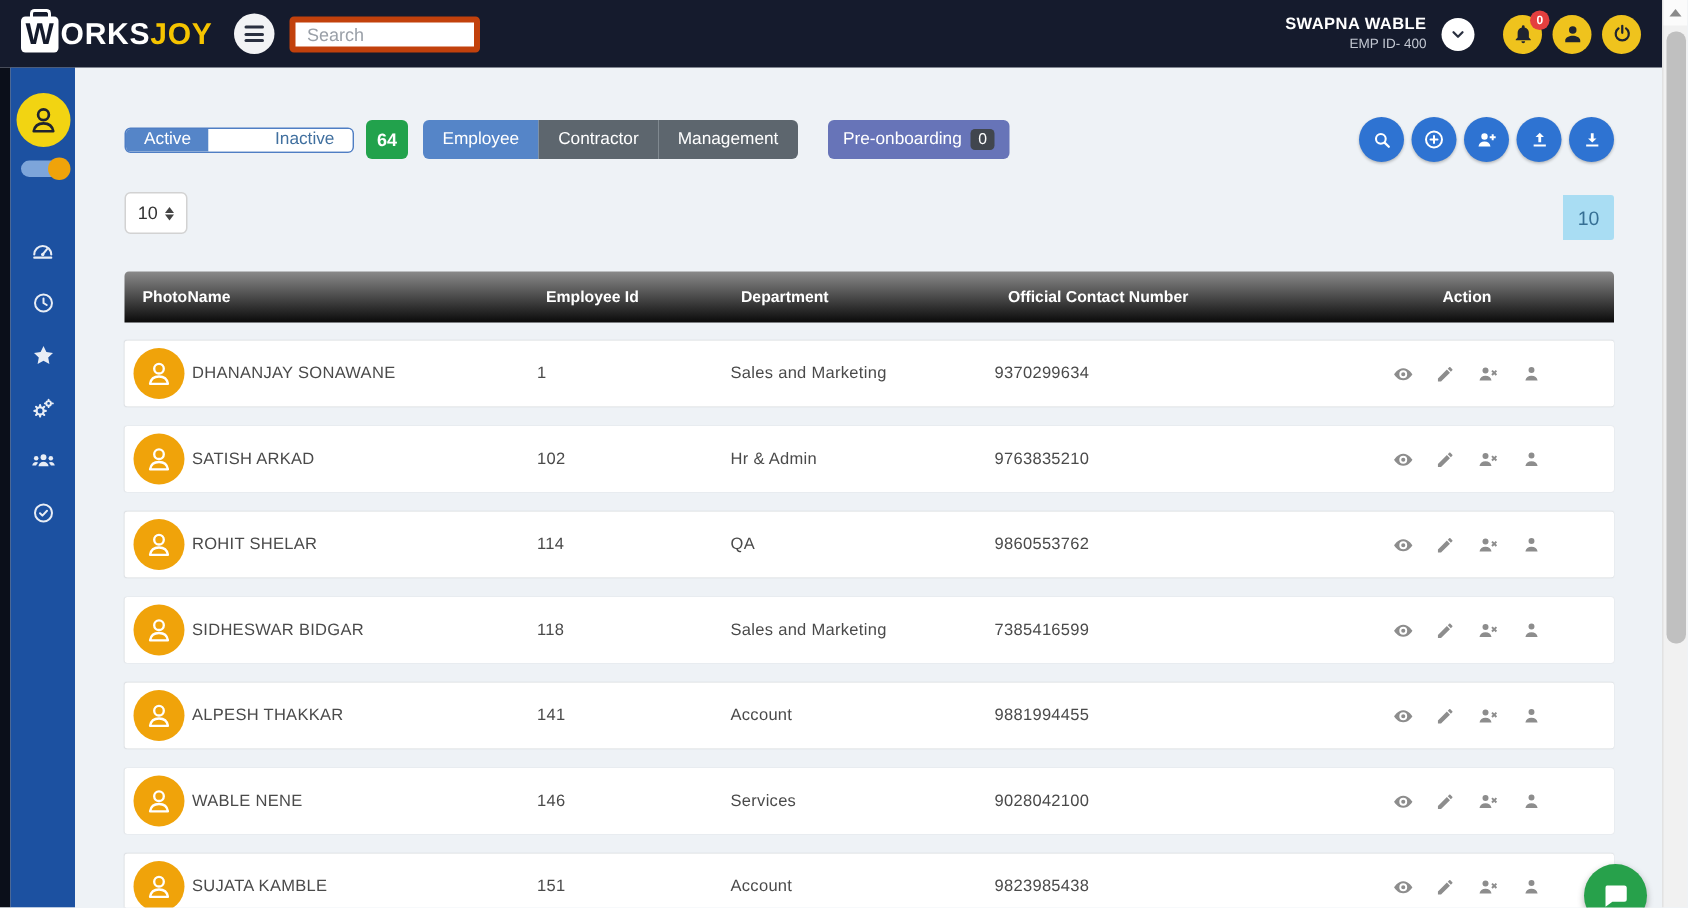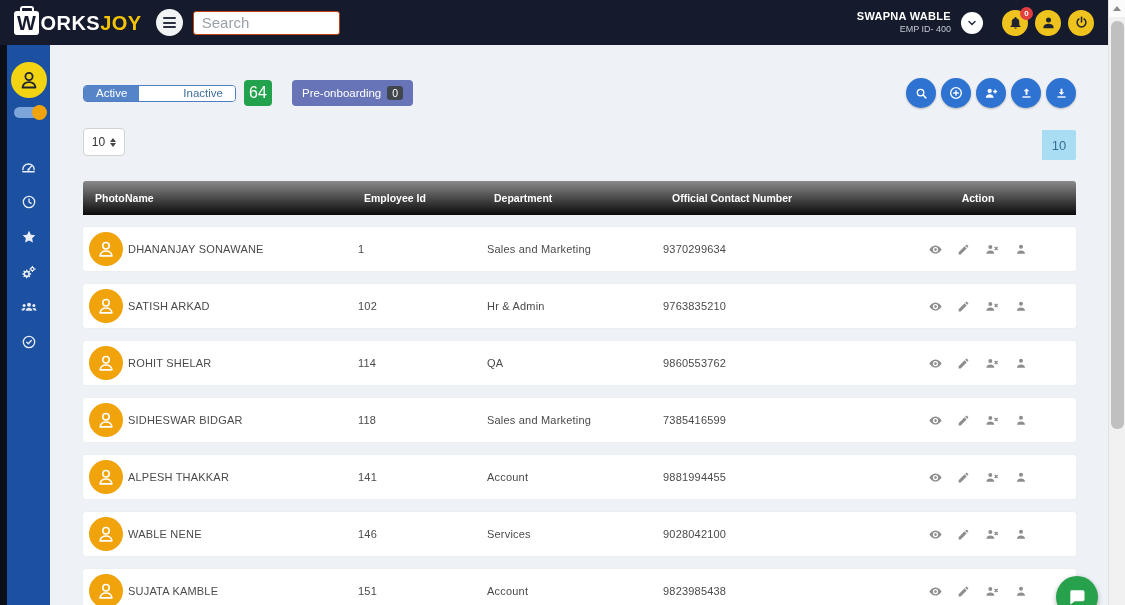--- a/index.html
+++ b/index.html
@@ -7,21 +7,21 @@
   .stage { position:relative; width:1125px; height:605px; overflow:hidden; }
 
   
   .topbar { position:absolute; left:0; top:0; width:1108px; height:45px; background:#151b2d; display:flex; align-items:center; padding:0 14px; z-index:5; }
   .brand { font-size:20px; font-weight:800; color:#fff; letter-spacing:.5px; white-space:nowrap; }
   .brand-case { position:relative; display:inline-block; background:#fff; color:#141a2b; border-radius:3px; padding:1px 3px 0; margin-right:1px; }
   .brand-case::before { content:""; position:absolute; top:-5px; left:50%; transform:translateX(-50%); width:10px; height:6px; border:2px solid #fff; border-bottom:none; border-radius:3px 3px 0 0; }
   .brand-joy { color:#f5c400; }
   .hamburger { width:27px; height:27px; border-radius:50%; background:#f2f3f5; margin-left:14px; display:flex; flex-direction:column; align-items:center; justify-content:center; gap:2.5px; cursor:pointer; }
   .hamburger i { display:block; width:13px; height:2px; background:#2a3040; border-radius:1px; }
-  .top-search { margin-left:10px; width:147px; height:24px; border:1px solid #c2410c; border-radius:3px; background:#fff; font-size:15px; padding:0 8px; color:#333; outline:none; }
+  .top-search { margin-left:10px; width:127px; height:24px; border:4px solid #c2410c; border-radius:3px; background:#fff; font-size:12px; padding:0 8px; color:#333; outline:none; }
   .top-search::placeholder { color:#9aa0a8; }
   .top-right { margin-left:auto; display:flex; align-items:center; gap:7px; }
   .user-block { text-align:right; line-height:1.25; margin-right:3px; }
   .user-name { color:#fff; font-size:11px; font-weight:bold; letter-spacing:.3px; }
   .user-emp { color:#c3c8d2; font-size:9px; }
   .chev-btn { width:22px; height:22px; border-radius:50%; background:#fff; display:flex; align-items:center; justify-content:center; cursor:pointer; margin-right:12px; }
   .ybtn { position:relative; width:26px; height:26px; border-radius:50%; background:#efc31d; display:flex; align-items:center; justify-content:center; cursor:pointer; }
   .badge-red { position:absolute; top:-3px; right:-5px; min-width:13px; height:13px; border-radius:7px; background:#e43f3f; color:#fff; font-size:8px; font-weight:bold; display:flex; align-items:center; justify-content:center; padding:0 3px; }
 
   
@@ -37,21 +37,21 @@
   .main { position:absolute; left:50px; top:45px; width:1058px; height:560px; background:#eef2f6; }
 
   .filter-row { position:absolute; left:33px; top:35px; height:26px; display:flex; align-items:center; }
   .seg { display:flex; border:1px solid #4f7ec4; border-radius:4px; overflow:hidden; height:17px; }
   .seg button { border:none; font-size:11.5px; height:100%; padding:0 12px; cursor:pointer; font-family:inherit; }
   .seg .on { background:#5585c8; color:#fff; }
   .seg .off-blue { background:#fff; color:#41709f;padding-left:44px; }
   .seg-dark { display:flex; border-radius:4px; overflow:hidden; height:26px; margin-left:10px; }
   .seg-dark button { border:none; font-size:11.5px; height:100%; padding:0 13px; cursor:pointer; background:#5d666e; color:#fff; font-family:inherit; }
   .seg-dark .on { background:#5585c8; }
-  .count-badge { margin-left:8px; width:28px; height:26px; border-radius:4px; background:#22a24c; color:#fff; font-size:16px; font-weight:normal; display:flex; align-items:center; justify-content:center; cursor:pointer; }
+  .count-badge { margin-left:8px; width:28px; height:26px; border-radius:4px; background:#22a24c; color:#fff; font-size:12px; font-weight:bold; display:flex; align-items:center; justify-content:center; cursor:pointer; }
   .preon-btn { margin-left:20px; height:26px; border:none; border-radius:4px; background:#6774b8; color:#fff; font-size:11.5px; padding:0 10px; display:flex; align-items:center; gap:6px; cursor:pointer; font-family:inherit; }
   .preon-badge { background:#41464e; color:#fff; border-radius:3px; font-size:10.5px; padding:1px 5px; }
 
   .round-actions { position:absolute; right:32px; top:33px; display:flex; gap:5px; }
   .rbtn { width:30px; height:30px; border-radius:50%; background:#2e73d2; border:none; color:#fff; display:flex; align-items:center; justify-content:center; cursor:pointer; box-shadow:0 1px 2px rgba(0,0,0,.25); }
 
   .pagesize { position:absolute; left:33px; top:83px; width:42px; height:28px; background:#fff; border:1px solid #d2d2d2; border-radius:4px; display:flex; align-items:center; justify-content:center; gap:5px; font-size:12px; color:#333; cursor:pointer; }
   .ps-arrows { display:flex; flex-direction:column; gap:1px; }
   .ps-arrows i { width:0; height:0; border-left:3.5px solid transparent; border-right:3.5px solid transparent; }
   .ps-up { border-bottom:4px solid #444; }
@@ -225,20 +225,25 @@
   </nav>
 
   <main class="main">
 
     <div class="filter-row">
       <div class="seg">
         <button class="on">Active</button>
         <button class="off-blue">Inactive</button>
       </div>
       <div class="count-badge">64</div>
+      <div class="seg-dark">
+        <button class="on">Employee</button>
+        <button>Contractor</button>
+        <button>Management</button>
+      </div>
       <button class="preon-btn">
         <span>Pre-onboarding</span>
         <span class="preon-badge">0</span>
       </button>
     </div>
 
     <div class="round-actions">
       <button class="rbtn">
           <span style="display:flex">
             <svg width="15" height="15" viewBox="0 0 24 24">

